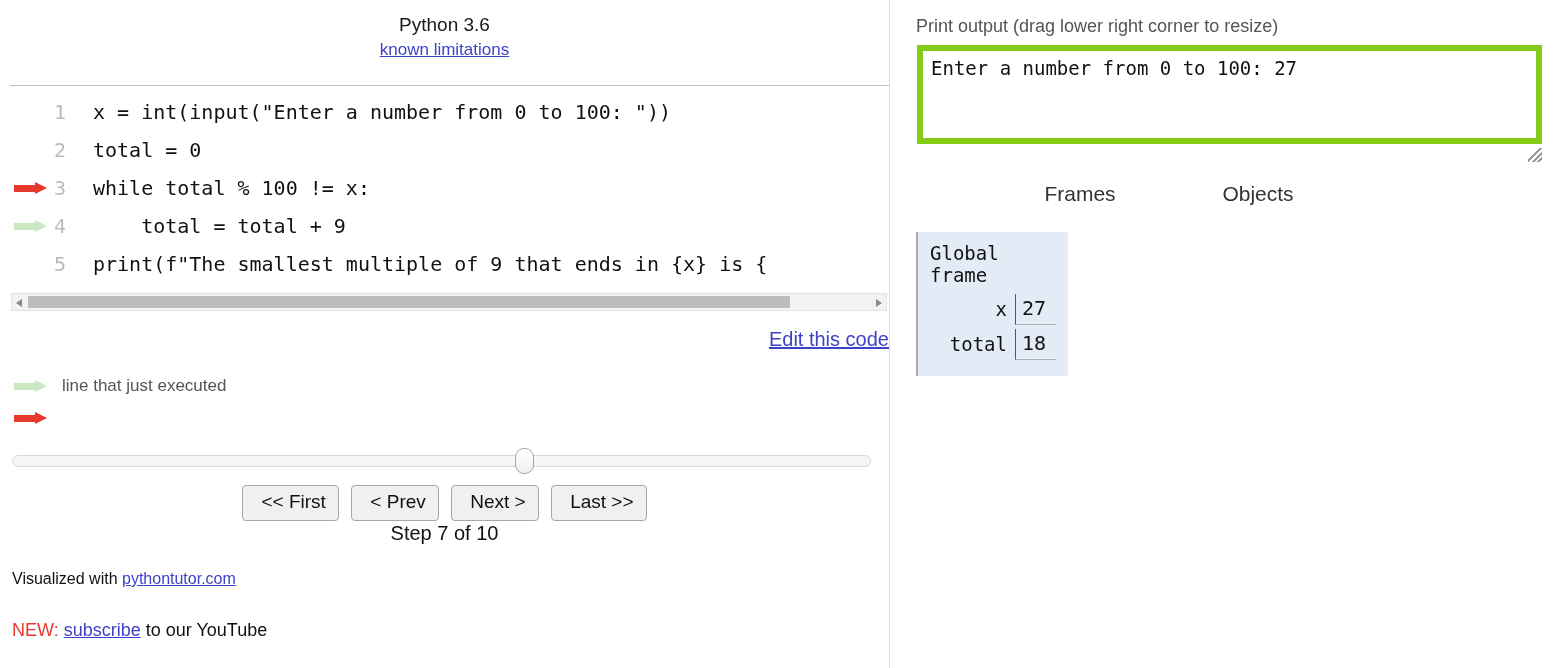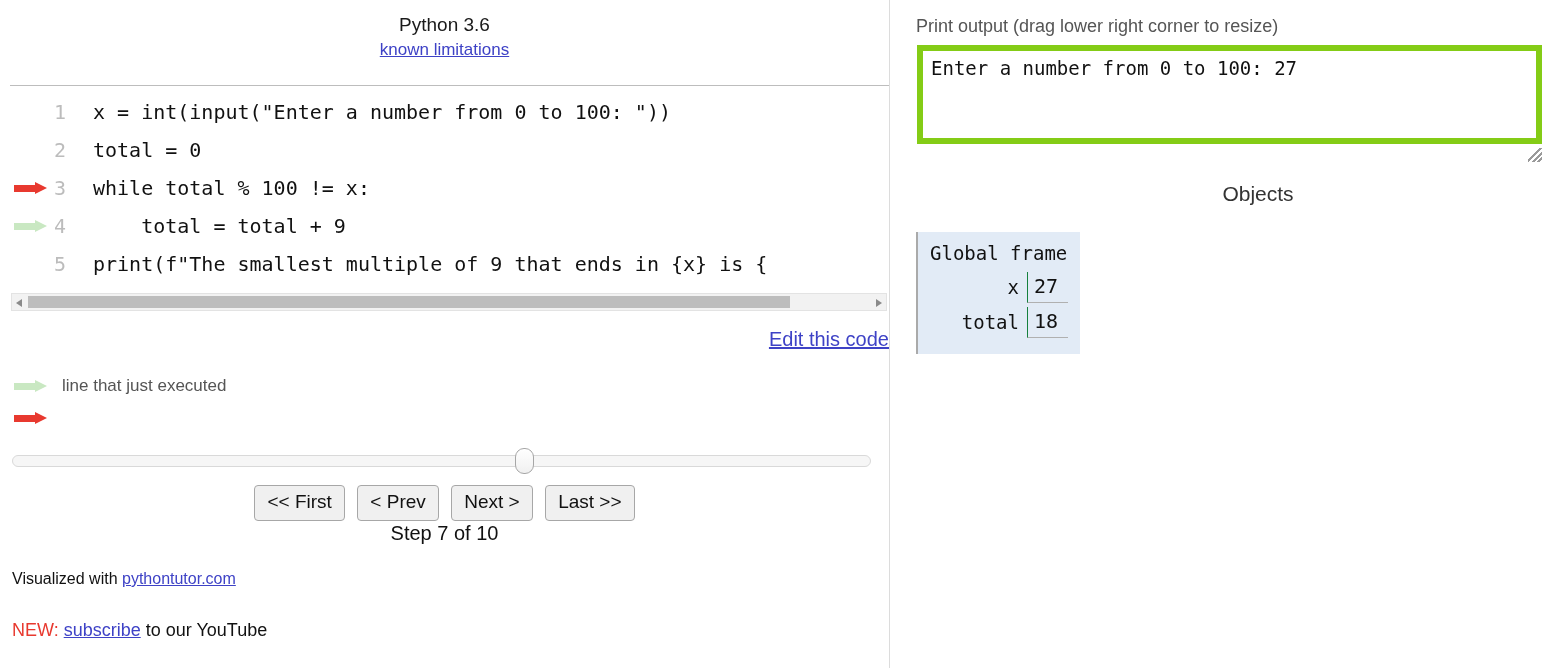--- a/index.html
+++ b/index.html
@@ -230,21 +230,21 @@
     text-align: center;
   }
   .nav-button {
     display: inline-block;
     background: #f0f0f0;
     border: 1px solid #a7a7a7;
     border-radius: 4px;
     font-family: "Liberation Sans", sans-serif;
     font-size: 19px;
     color: #111;
-    padding: 4px 12px 6px 12px;
+    padding: 4px 12px 6px 18px;
     margin: 0 4px;
     cursor: pointer;
     line-height: 24px;
   }
 
   
   #step-counter {
     position: absolute;
     left: 0; top: 522px;
     width: 889px;
@@ -331,21 +331,21 @@
     left: 258px; top: 182px;
     width: 220px;
     text-align: center;
     font-size: 21px;
     color: #333;
   }
 
   #global-frame {
     position: absolute;
     left: 26px; top: 232px;
-    width: 164px;
+    width: 152px;
     background: #e2ebf6;
     border-left: 2px solid #aaaaaa;
     box-sizing: border-box;
     padding: 10px 12px 12px 0;
   }
   #global-frame-title {
     font-family: "DejaVu Sans Mono", monospace;
     font-size: 19px;
     color: #111;
     padding-left: 12px;
@@ -484,20 +484,21 @@
 <div id="right-pane">
 
   <div id="print-output-label">Print output (drag lower right corner to resize)</div>
 
   <div id="print-output-box">
     <pre id="print-output-text">Enter a number from 0 to 100: 27</pre>
   </div>
 
   <div id="resize-grip"></div>
 
+  <div id="frames-heading">Frames</div>
   <div id="objects-heading">Objects</div>
 
   <div id="global-frame">
     <div id="global-frame-title">Global frame</div>
 
     <div class="frame-var-row">
       <span class="frame-var-name">x</span>
       <span class="frame-var-value">27</span>
     </div>
 

